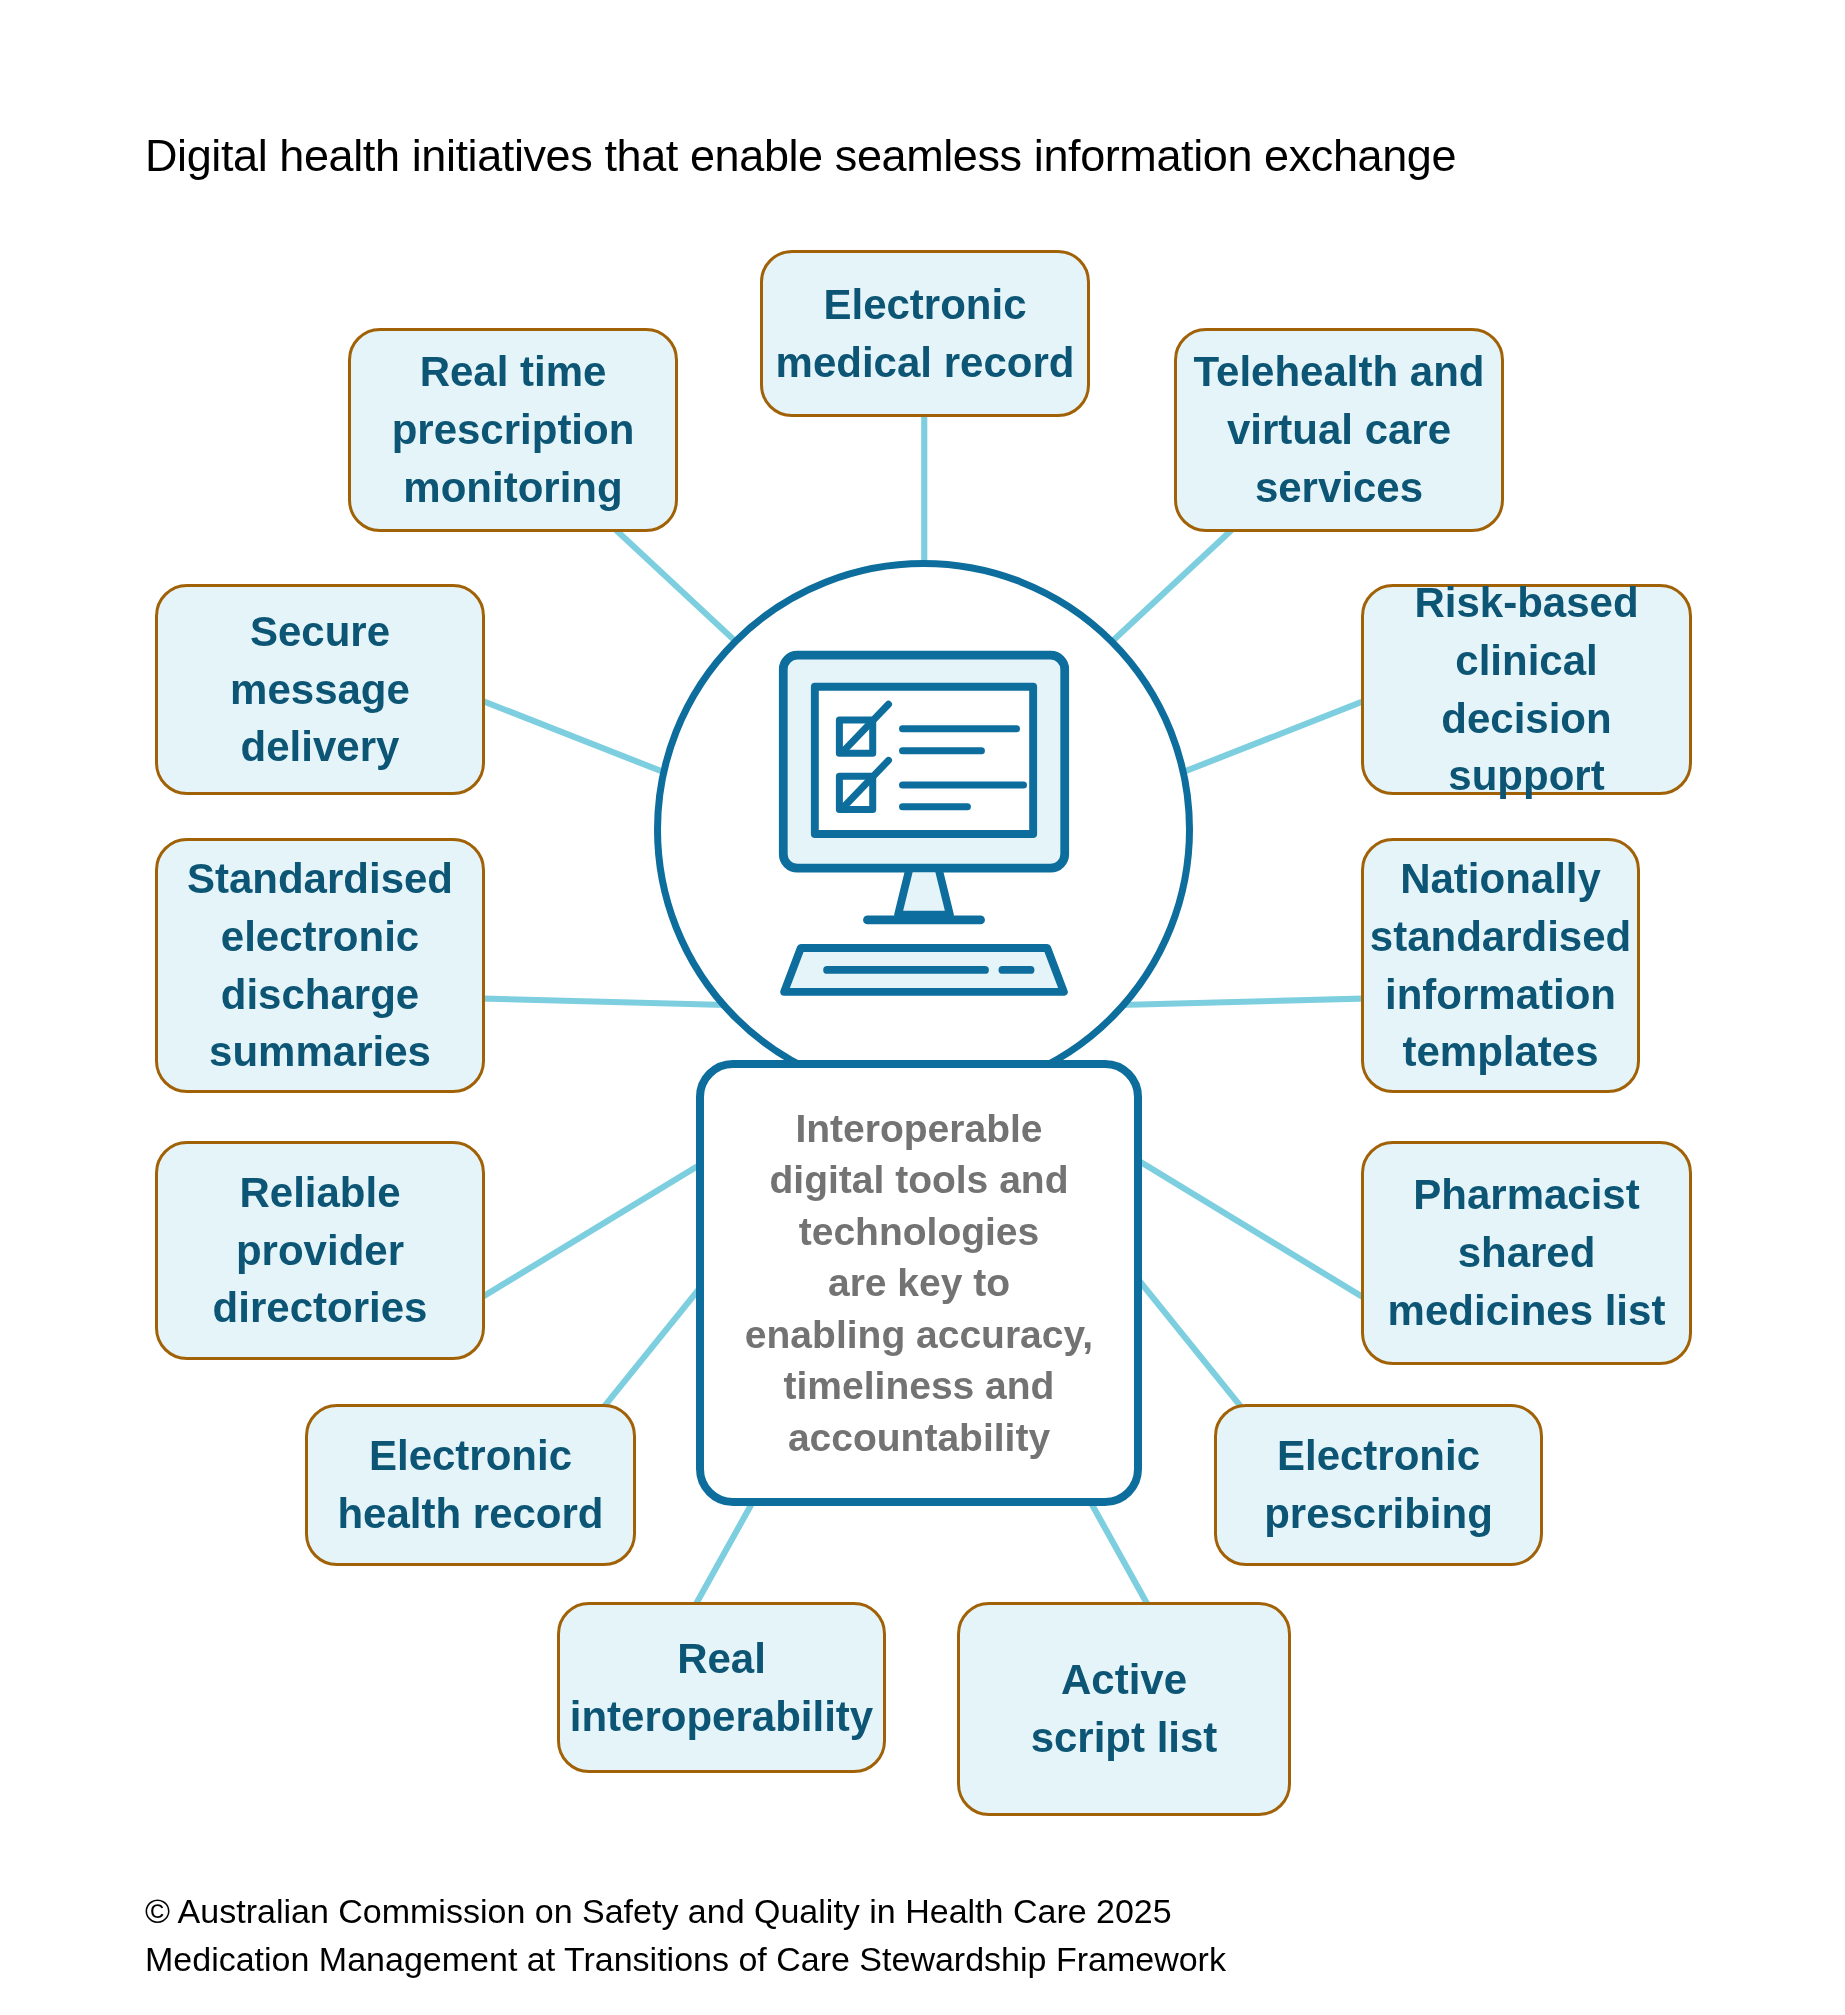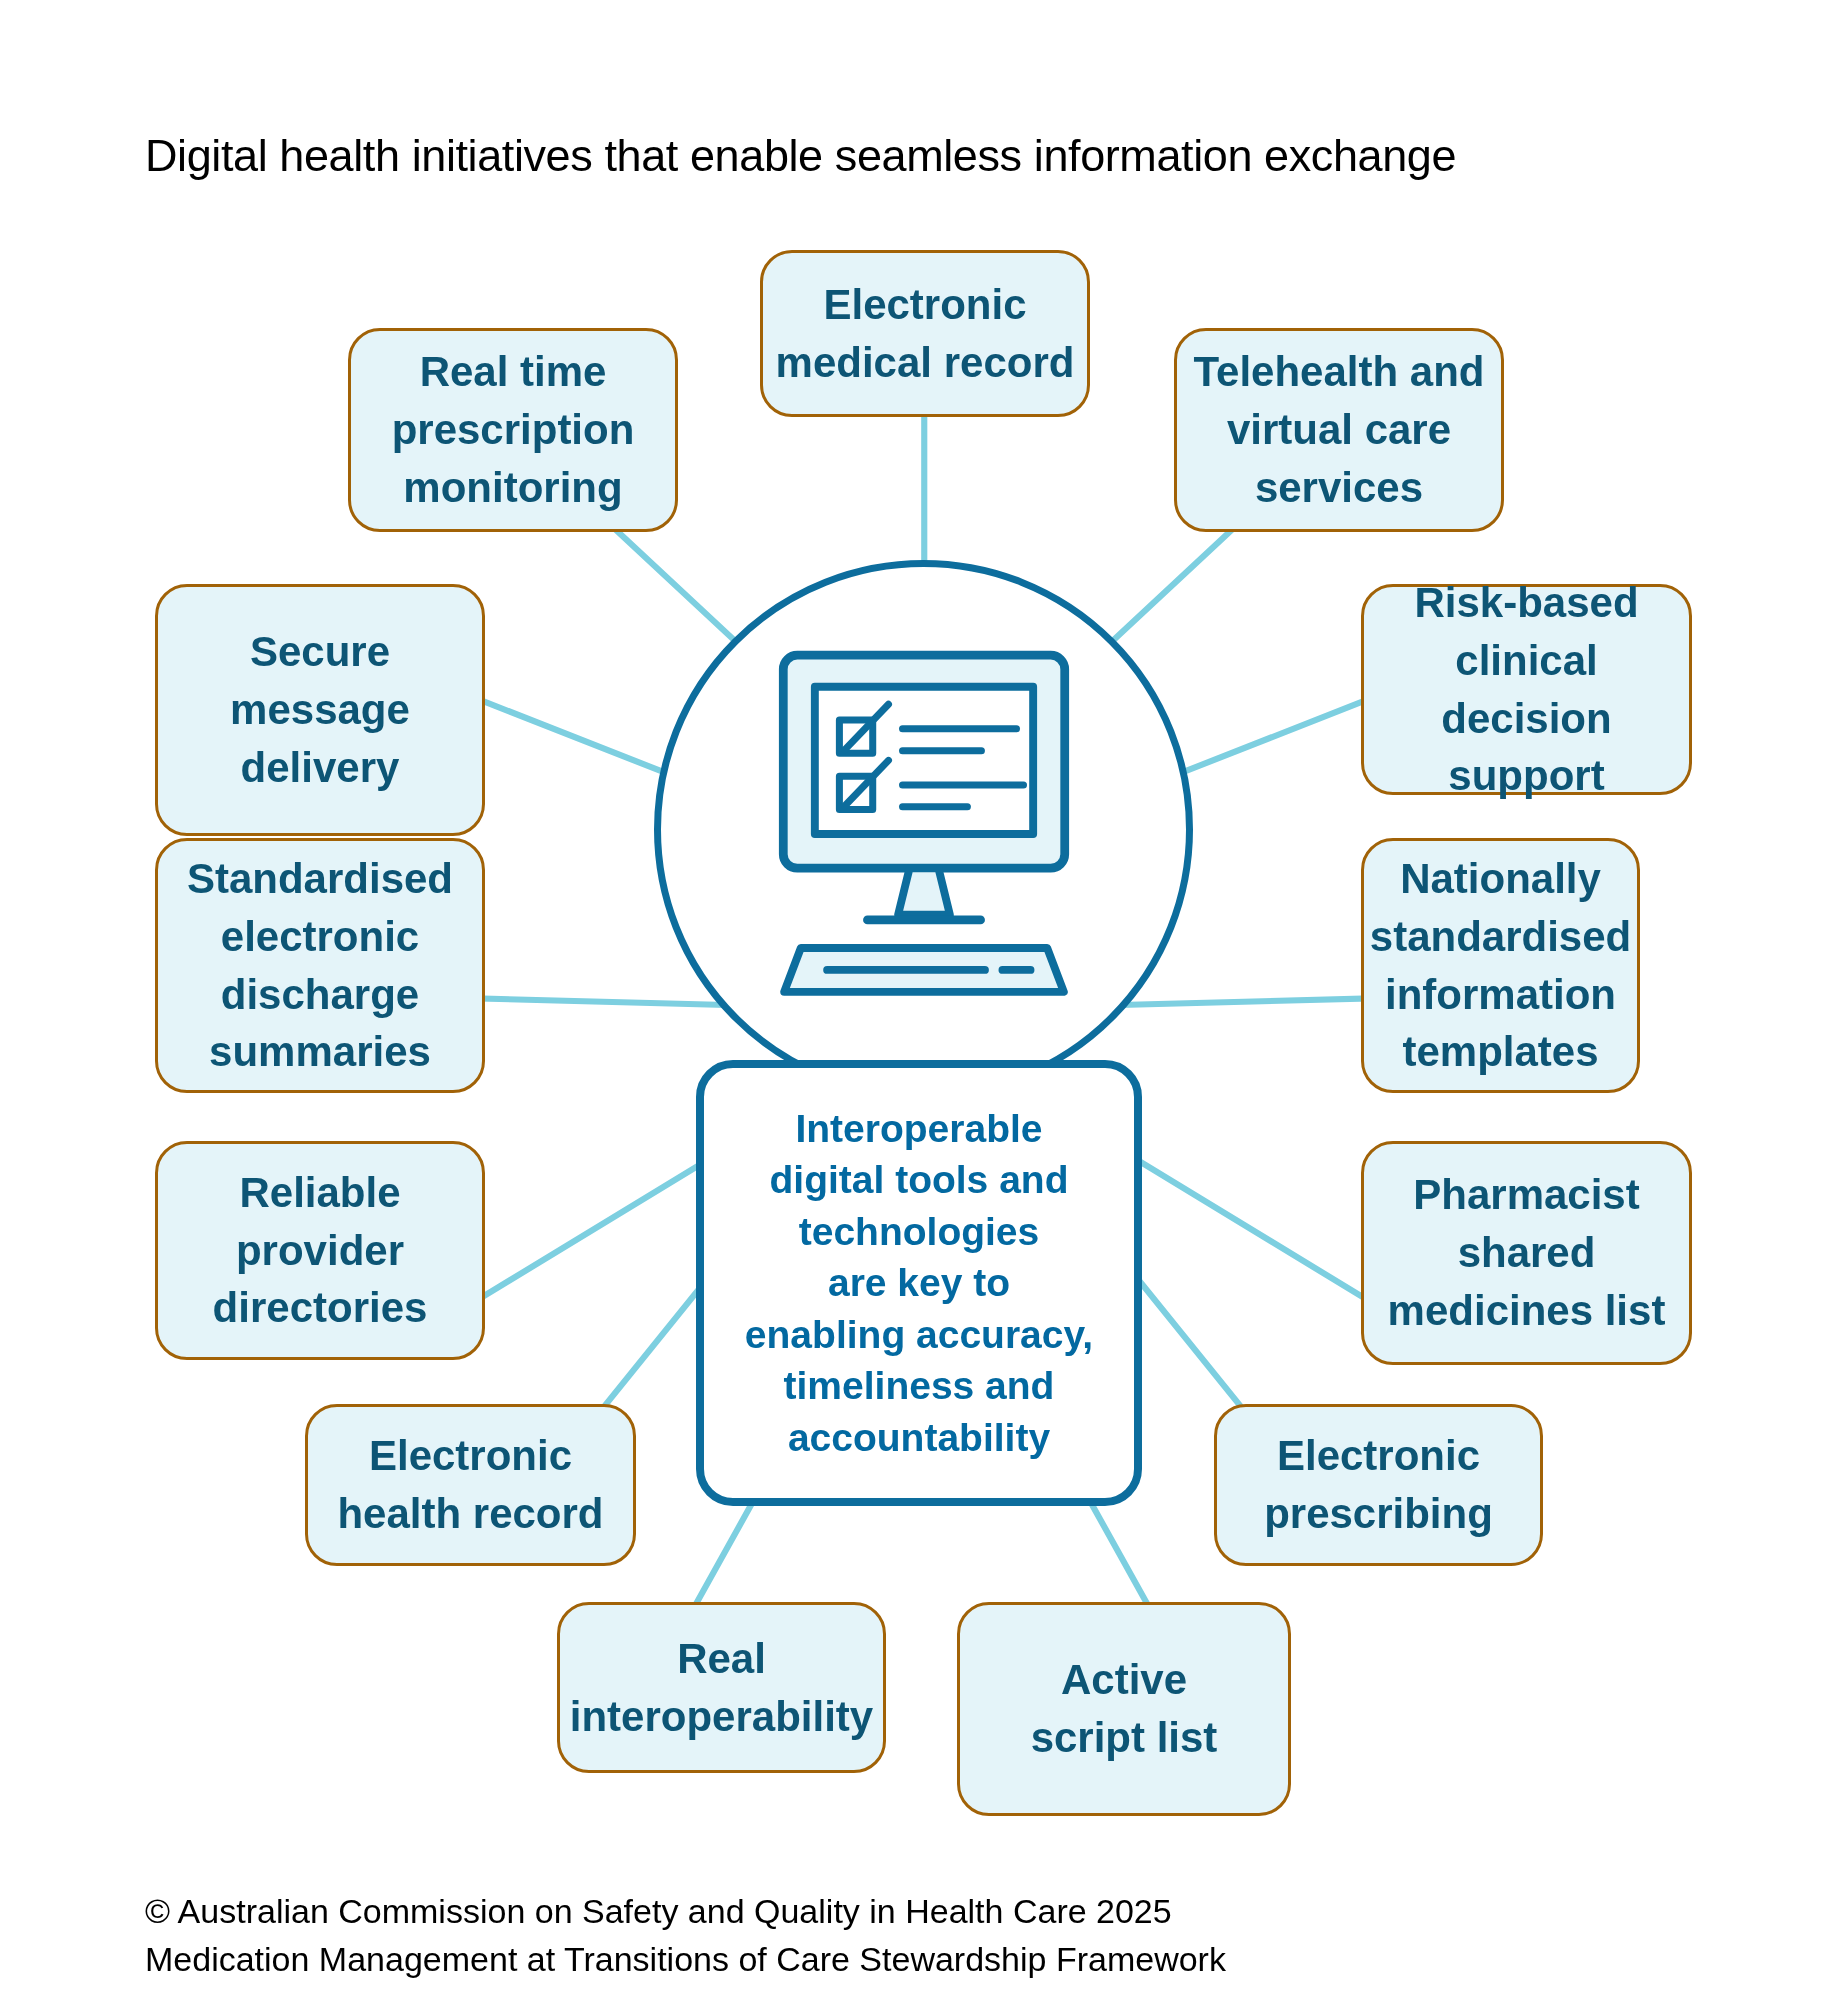--- a/index.html
+++ b/index.html
@@ -71,33 +71,33 @@
     width: 446px;
     height: 446px;
     box-sizing: border-box;
     background: #ffffff;
     border: 8px solid #0d6d9d;
     border-radius: 37px;
     display: flex;
     align-items: center;
     justify-content: center;
     text-align: center;
-    color: #0369a1;
+    color: #737373;
     font-weight: bold;
     font-size: 39px;
     line-height: 1.32;
     white-space: pre-line;
     z-index: 5;
     padding: 8.8px;
   }
   
   .pos-emr         { left: 760px;  top: 250px;  width: 330px; height: 167px; }
   .pos-realtime    { left: 348px;  top: 328px;  width: 330px; height: 204px; }
   .pos-telehealth  { left: 1174px; top: 328px;  width: 330px; height: 204px; }
-  .pos-secure      { left: 155px;  top: 584px;  width: 330px; height: 252px; }
+  .pos-secure      { left: 155px;  top: 584px;  width: 330px; height: 211px; }
   .pos-risk        { left: 1361px; top: 584px;  width: 331px; height: 211px; }
   .pos-discharge   { left: 155px;  top: 838px;  width: 330px; height: 255px; }
   .pos-nationally  { left: 1361px; top: 838px;  width: 279px; height: 255px; }
   .pos-reliable    { left: 155px;  top: 1141px; width: 330px; height: 219px; }
   .pos-pharmacist  { left: 1361px; top: 1141px; width: 331px; height: 224px; }
   .pos-ehr         { left: 305px;  top: 1404px; width: 331px; height: 162px; }
   .pos-prescribing { left: 1214px; top: 1404px; width: 329px; height: 162px; }
   .pos-data        { left: 557px;  top: 1602px; width: 329px; height: 171px; }
   .pos-active      { left: 957px; top: 1602px; width: 334px; height: 214px; }
   .footer {

